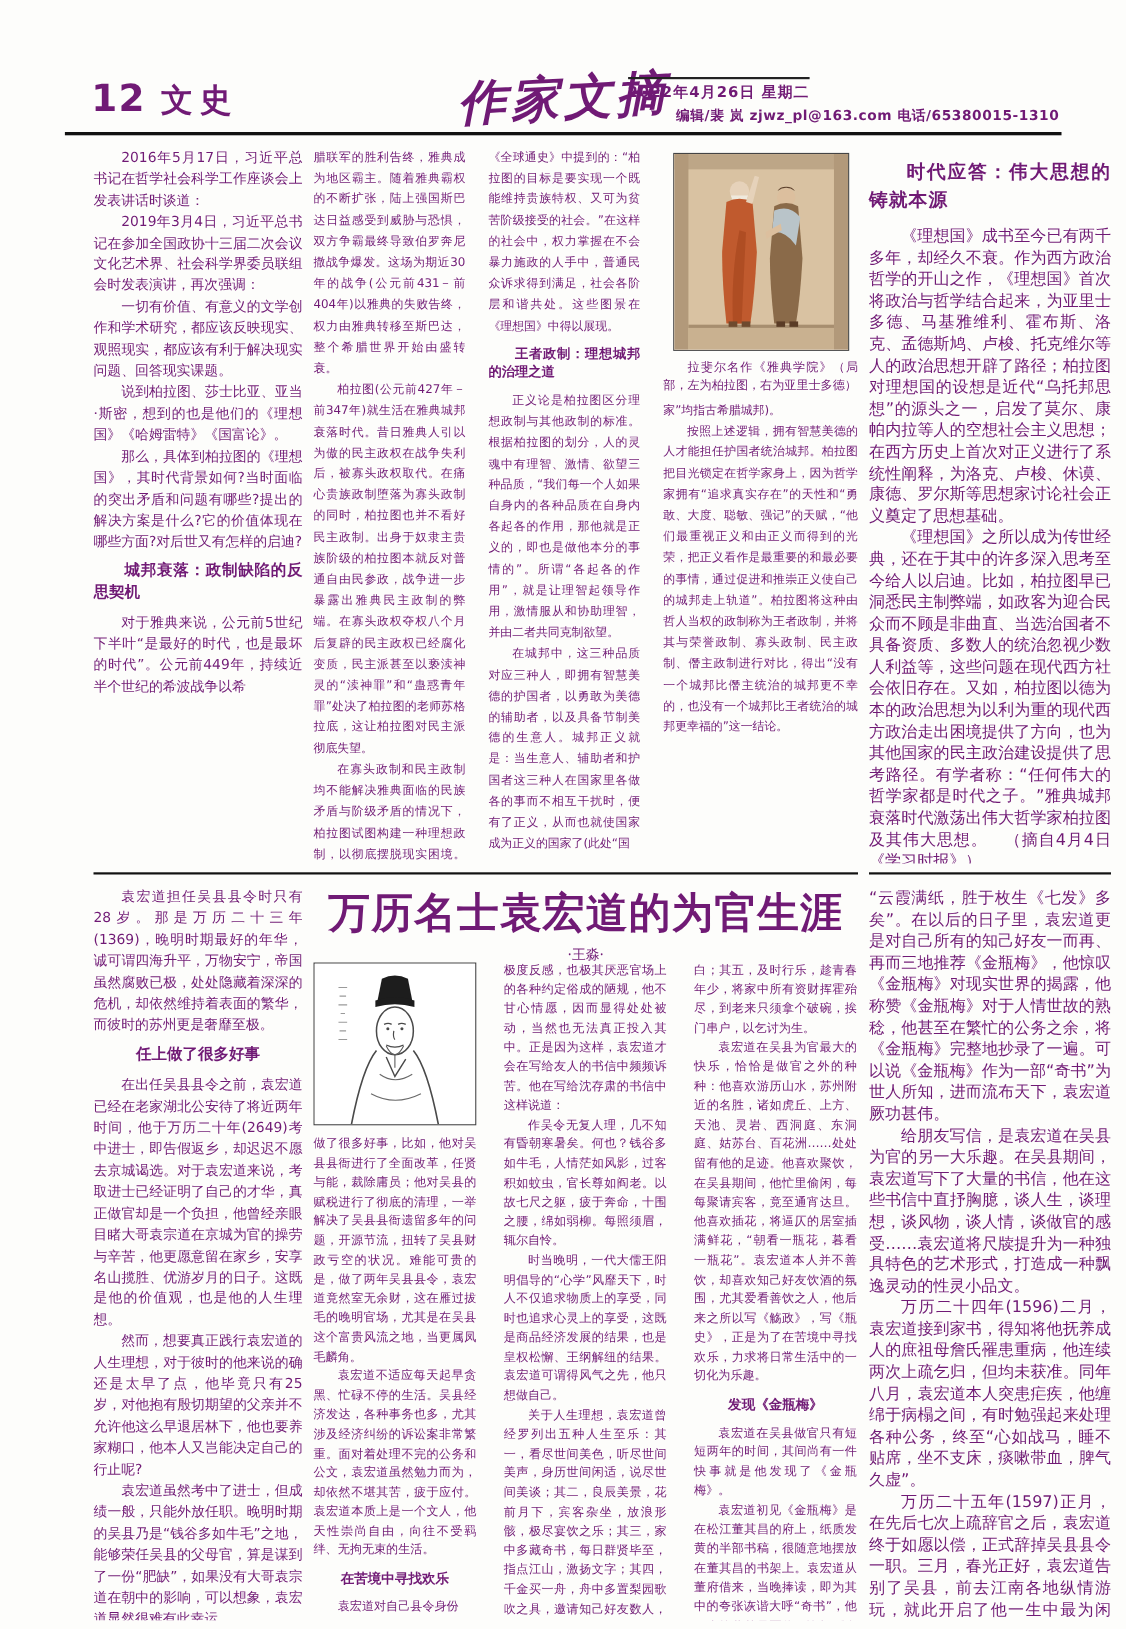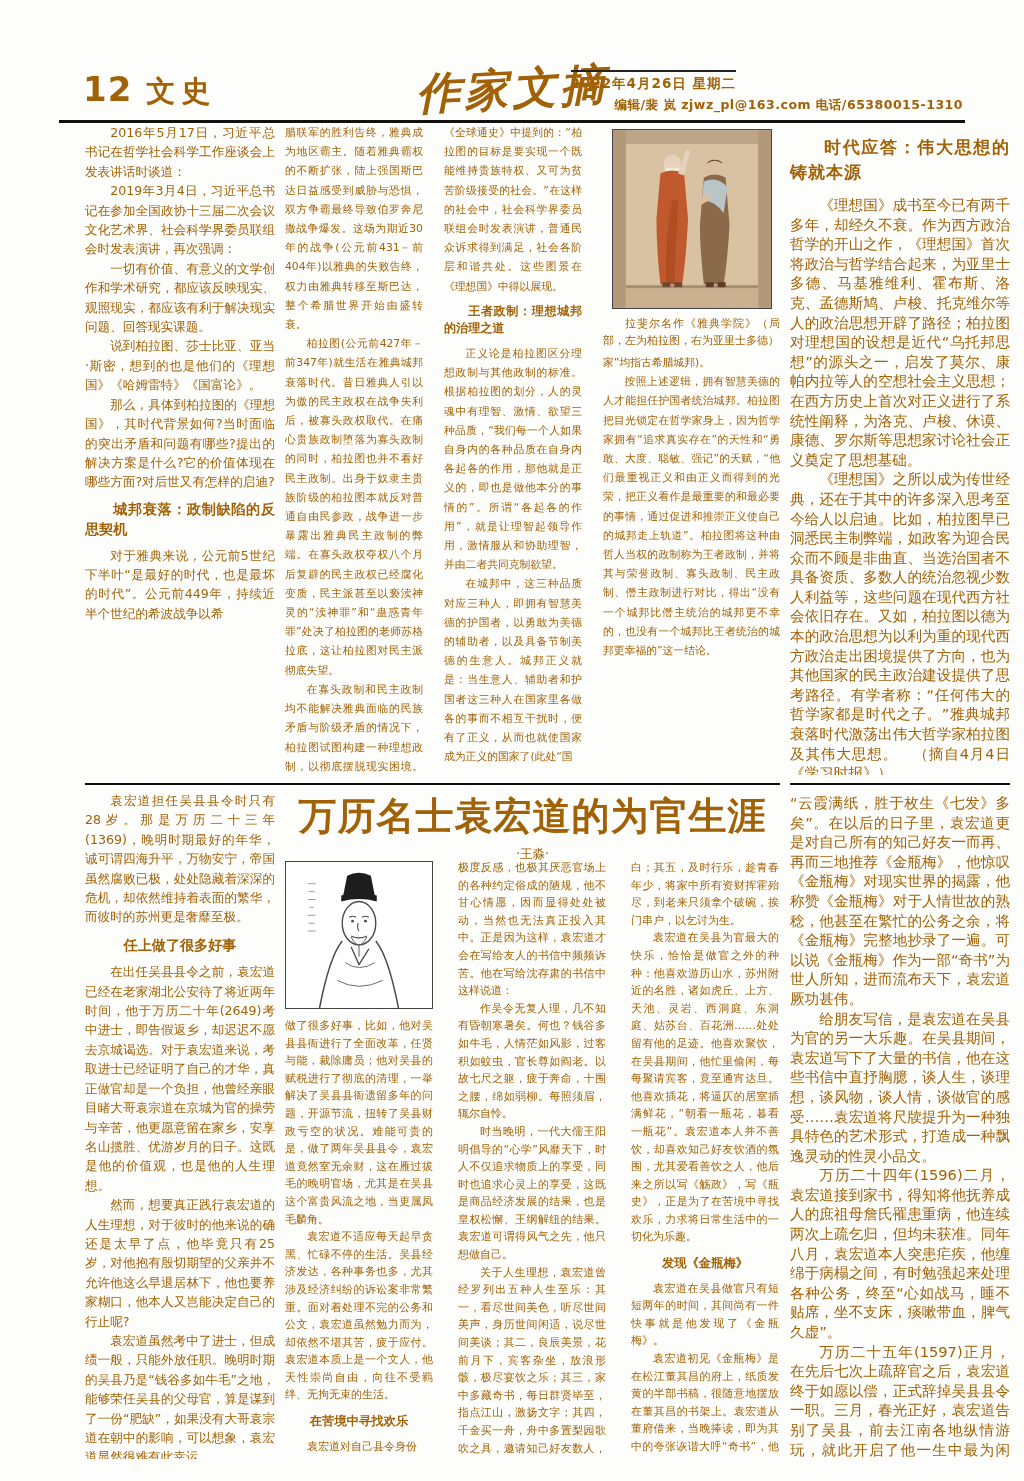--- a/index.html
+++ b/index.html
@@ -1,21 +1,21 @@
 <!DOCTYPE html>
 <html><head>
 <meta charset="utf-8">
 <style>
   html,body{margin:0;padding:0;background:#e8e8e4;}
   .page{
     position:relative;
     width:1024px;height:1481px;
     margin:0 auto;
     background:#fdfdfb;
-    color:#a16207;
+    color:#701a75;
     font-family:"DejaVu Sans","Liberation Sans",sans-serif;
     overflow:hidden;
     box-sizing:border-box;
     padding:58px 0 0 0;
   }
   
   .hdr{width:906px;margin:0 auto;position:relative;height:62px;border-bottom:3px solid #111;}
   .hdr-left{position:absolute;left:24px;bottom:8px;display:flex;align-items:baseline;gap:14px;}
   .page-num{font-size:34px;font-weight:900;letter-spacing:1px;}
   .section-name{font-size:29px;font-weight:900;letter-spacing:6px;}
@@ -27,21 +27,21 @@
   .hdr-right{position:absolute;right:2px;bottom:6px;text-align:left;}
   .hdr-date{display:inline-block;border-top:2px solid #222;padding-top:3px;font-size:13.5px;font-weight:bold;letter-spacing:1px;}
   .hdr-editor{font-size:12.5px;font-weight:bold;margin-top:4px;letter-spacing:.5px;margin-left:44px;}
   .blk-p,.blk-cont,.blk-quote{margin:0;text-align:justify;}
   .blk-p{text-indent:2em;}
   .blk-cont{text-indent:0;}
   .blk-quote{text-indent:2em;font-family:"DejaVu Serif","Liberation Serif",serif;}
   .blk-h{font-weight:bold;margin:7px 0 6px 0;text-indent:2em;font-size:1.12em;line-height:1.45;text-align:justify;}
   .blk-hc{font-weight:bold;margin:9px 0 7px 0;text-align:center;text-indent:0;font-size:1.12em;}
   
-  .sect{display:grid;grid-template-columns:190px 495px 220px;column-gap:10px;width:925px;margin:0 0 0 85px;}
+  .sect{display:grid;grid-template-columns:190px 495px 220px;column-gap:10px;width:925px;margin:10px 0 0 85px;}
   .sect-top{height:652px;overflow:hidden;}
   .sect-bot{height:668px;overflow:hidden;}
   .col-left{font-size:12.6px;line-height:19.4px;}
   .col-right{font-size:14.6px;line-height:19.6px;padding-top:12px;}
   .col-right .blk-p{text-indent:2em;}
   .sidebar-head{font-weight:bold;font-size:17px;line-height:25px;text-indent:2em;margin:0 0 10px 0;text-align:justify;letter-spacing:1px;}
   
   .mid-top .head-block{height:88px;position:relative;margin-bottom:4px;}
   .kicker{font-size:19px;font-weight:bold;letter-spacing:3px;margin:2px 0 4px 4px;}
   .main-title-row{display:flex;align-items:flex-end;}
@@ -92,21 +92,21 @@
       </div>
 
     <div class="mid-top">
       <div class="mid-cols-top">
         <div>
             <p class="blk-cont">腊联军的胜利告终，雅典成为地区霸主。随着雅典霸权的不断扩张，陆上强国斯巴达日益感受到威胁与恐惧，双方争霸最终导致伯罗奔尼撒战争爆发。这场为期近30年的战争(公元前431－前404年)以雅典的失败告终，权力由雅典转移至斯巴达，整个希腊世界开始由盛转衰。</p>
             <p class="blk-p">柏拉图(公元前427年－前347年)就生活在雅典城邦衰落时代。昔日雅典人引以为傲的民主政权在战争失利后，被寡头政权取代。在痛心贵族政制堕落为寡头政制的同时，柏拉图也并不看好民主政制。出身于奴隶主贵族阶级的柏拉图本就反对普通自由民参政，战争进一步暴露出雅典民主政制的弊端。在寡头政权夺权八个月后复辟的民主政权已经腐化变质，民主派甚至以亵渎神灵的“渎神罪”和“蛊惑青年罪”处决了柏拉图的老师苏格拉底，这让柏拉图对民主派彻底失望。</p>
             <p class="blk-p">在寡头政制和民主政制均不能解决雅典面临的民族矛盾与阶级矛盾的情况下，柏拉图试图构建一种理想政制，以彻底摆脱现实困境。正如斯塔夫里阿诺斯在</p>
           </div>
         <div>
-            <p class="blk-cont">《全球通史》中提到的：“柏拉图的目标是要实现一个既能维持贵族特权、又可为贫苦阶级接受的社会。”在这样的社会中，社会科学界委员联组会时发表演讲，普通民众诉求得到满足，社会各阶层和谐共处。这些图景在《理想国》中得以展现。</p>
+            <p class="blk-cont">《全球通史》中提到的：“柏拉图的目标是要实现一个既能维持贵族特权、又可为贫苦阶级接受的社会。”在这样的社会中，权力掌握在不会暴力施政的人手中，普通民众诉求得到满足，社会各阶层和谐共处。这些图景在《理想国》中得以展现。</p>
             <h4 class="blk-h">王者政制：理想城邦的治理之道</h4>
             <p class="blk-p">正义论是柏拉图区分理想政制与其他政制的标准。根据柏拉图的划分，人的灵魂中有理智、激情、欲望三种品质，“我们每一个人如果自身内的各种品质在自身内各起各的作用，那他就是正义的，即也是做他本分的事情的”。所谓“各起各的作用”，就是让理智起领导作用，激情服从和协助理智，并由二者共同克制欲望。</p>
             <p class="blk-p">在城邦中，这三种品质对应三种人，即拥有智慧美德的护国者，以勇敢为美德的辅助者，以及具备节制美德的生意人。城邦正义就是：当生意人、辅助者和护国者这三种人在国家里各做各的事而不相互干扰时，便有了正义，从而也就使国家成为正义的国家了(此处“国</p>
           </div>
         <div>
           <svg class="photo-frame athens" viewBox="0 0 160 180" xmlns="http://www.w3.org/2000/svg">
             <rect x="0" y="0" width="160" height="180" fill="#d9c2a2"></rect>
             <rect x="0" y="0" width="160" height="14" fill="#bda687"></rect>
             <rect x="0" y="0" width="13" height="180" fill="#b2997a"></rect>
             <rect x="147" y="0" width="13" height="180" fill="#b2997a"></rect>

